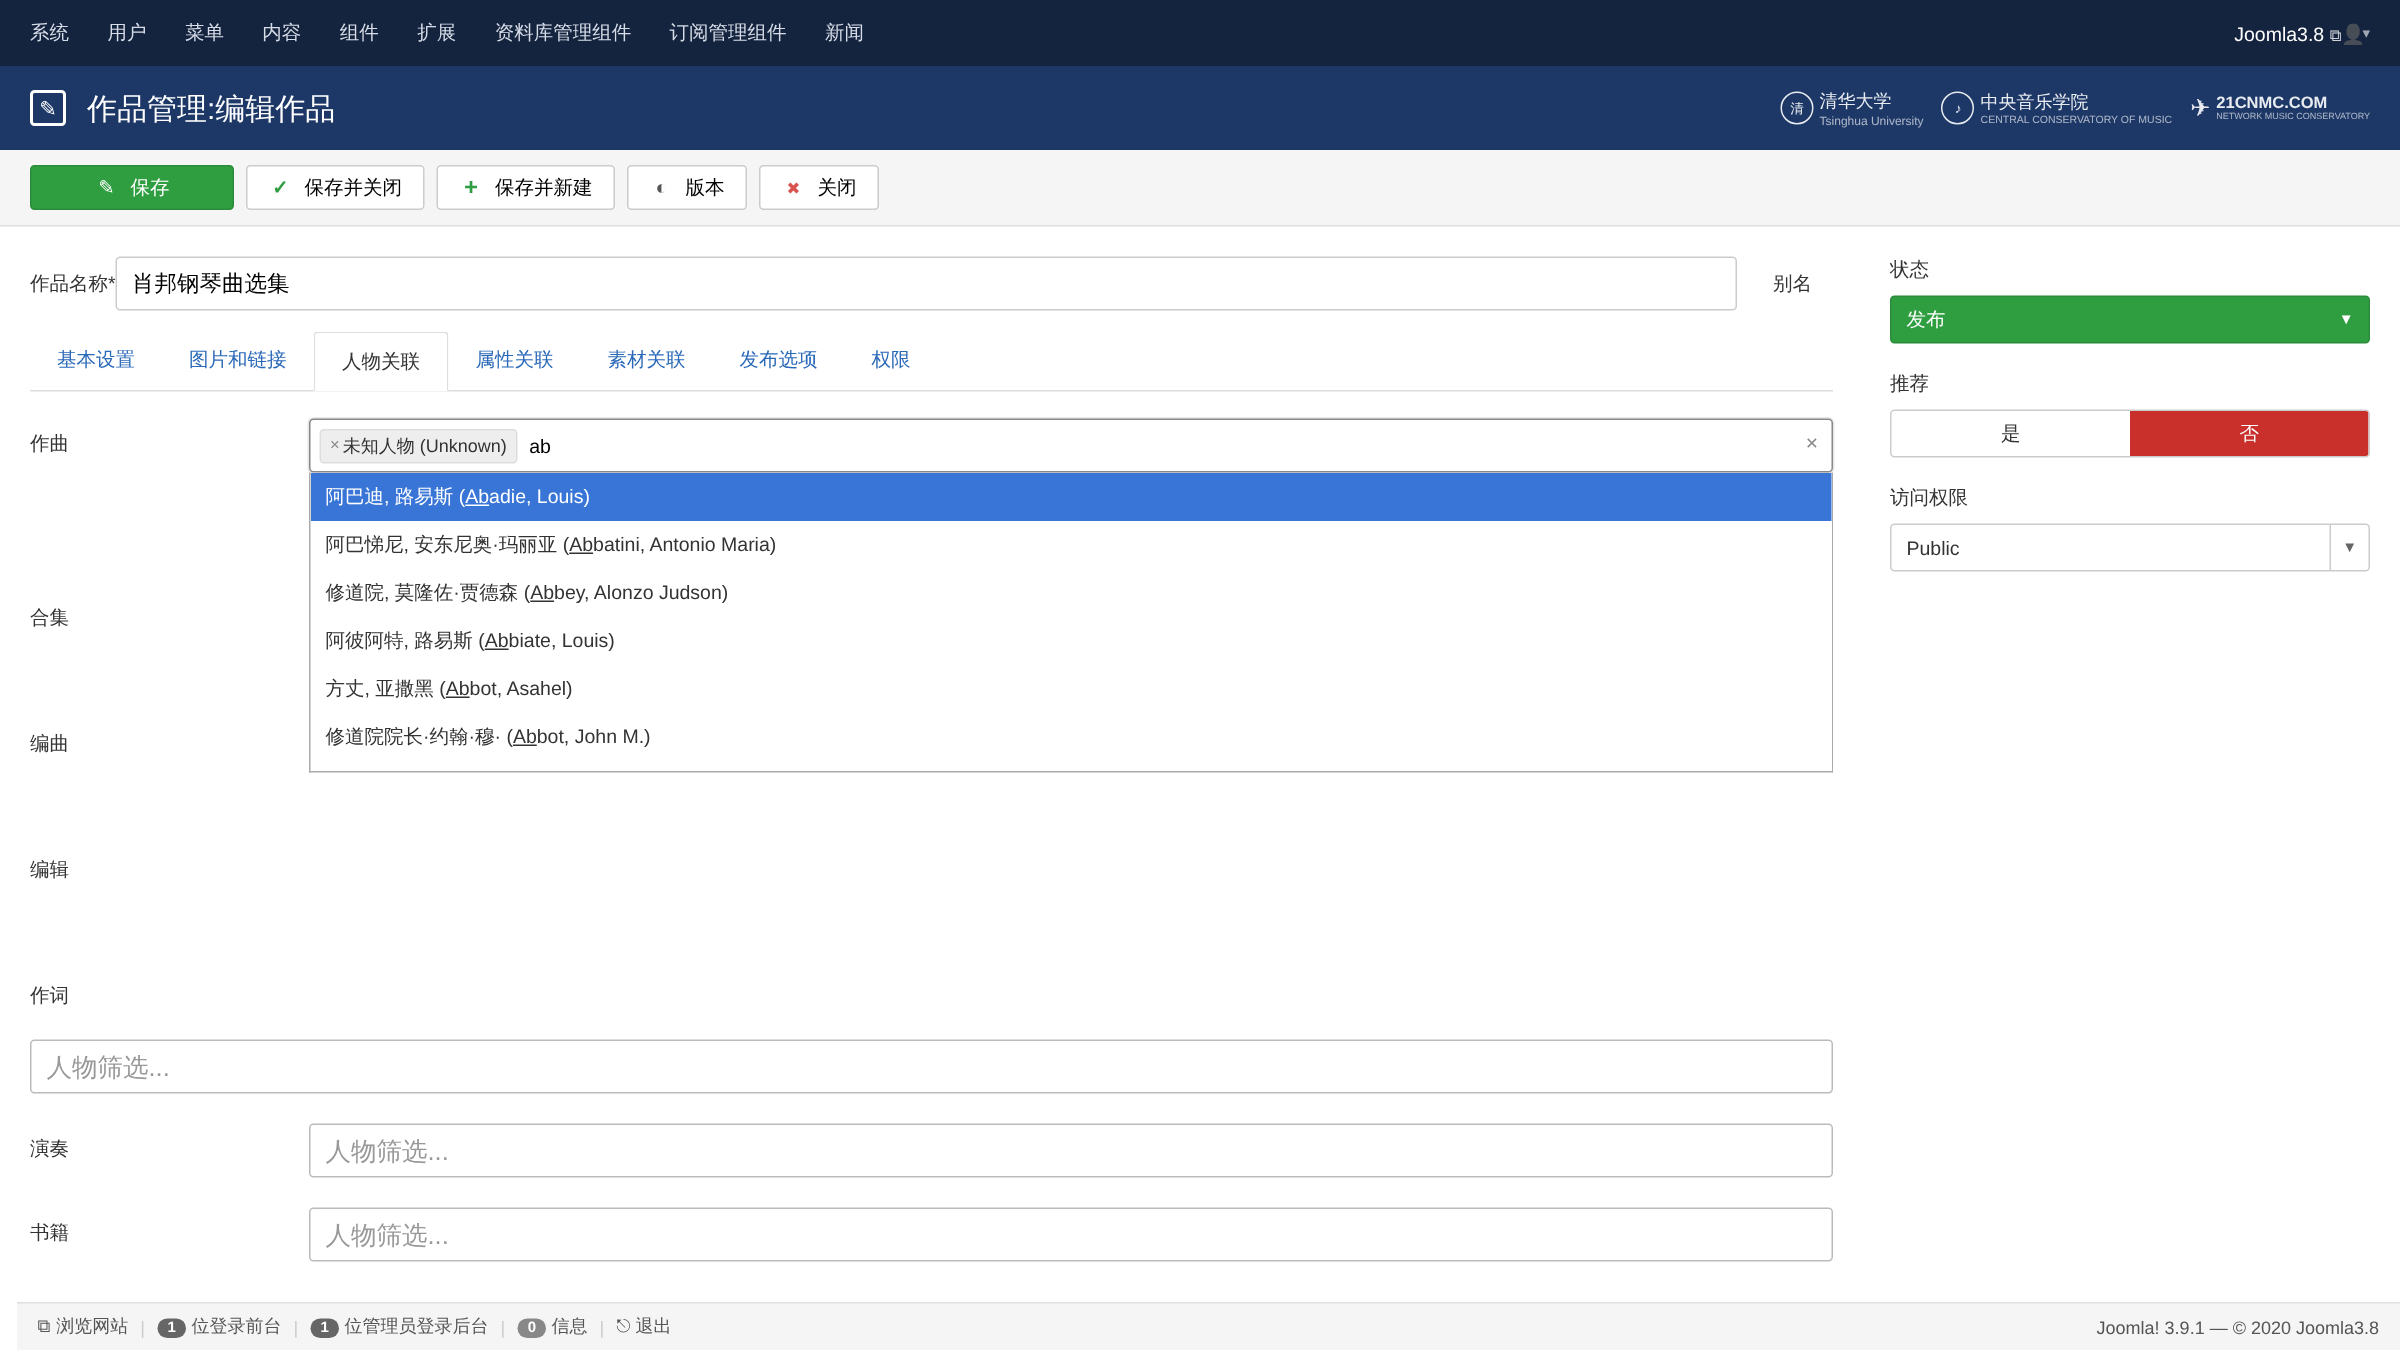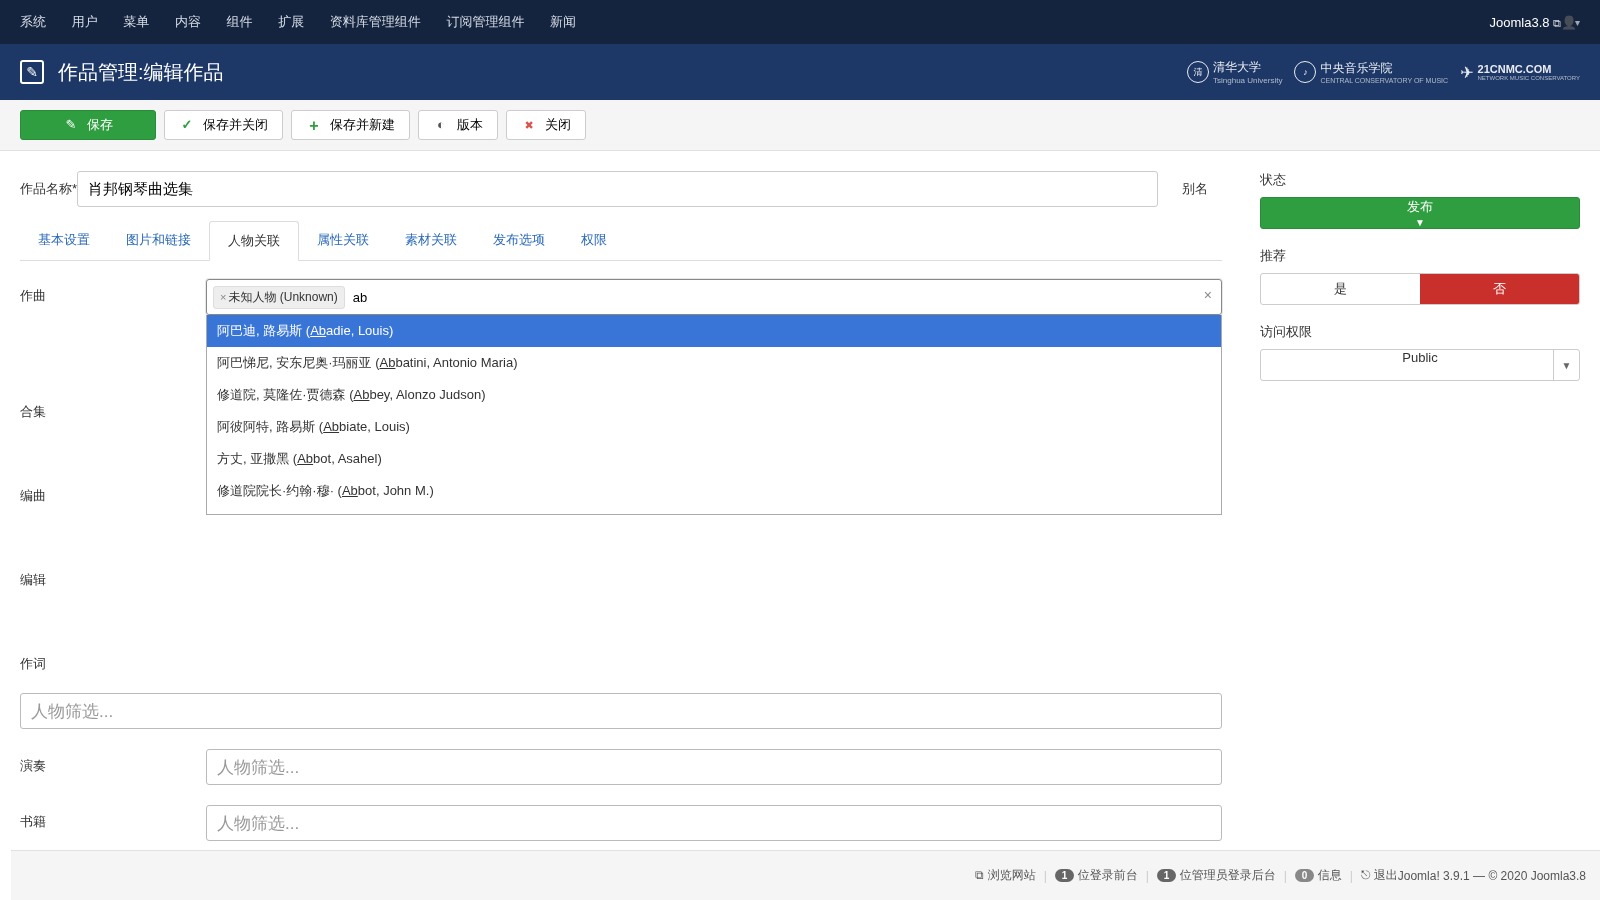--- a/index.html
+++ b/index.html
@@ -45,29 +45,29 @@
 .chip { background:#eee; border:1px solid #ddd; border-radius:3px; padding:2px 6px; font-size:12px; display:inline-flex; align-items:center; gap:2px; }
 .chip .x { color:#888; cursor:pointer; font-size:11px; }
 .ms-input { border:none; outline:none; font-size:13px; padding:2px 4px; flex:1; min-width:40px; }
 .ms-clear { position:absolute; right:10px; top:8px; color:#888; cursor:pointer; font-size:14px; }
 .ms-wrap { position:relative; }
 .dropdown { position:absolute; left:0; right:0; top:36px; background:#fff; border:1px solid #aaa; border-top:none; max-height:200px; overflow-y:auto; z-index:10; }
 .dropdown .opt { padding:7px 10px; font-size:13px; cursor:pointer; }
 .dropdown .opt.hl { background:#3875d7; color:#fff; }
 .dropdown .opt u { text-decoration:underline; }
 .side-label { font-size:13px; margin-bottom:8px; }
-.side-select { width:100%; height:32px; border:1px solid #ccc; border-radius:3px; padding:0 10px; display:flex; align-items:center; justify-content:space-between; font-size:13px; margin-bottom:18px; position:relative;flex-direction:column; }
+.side-select { width:100%; height:32px; border:1px solid #ccc; border-radius:3px; padding:0 10px; display:flex; align-items:center; justify-content:space-between; font-size:13px; margin-bottom:18px; position:relative; }
 .side-select.green { background:#2f9e41; color:#fff; border-color:#2a8c3a; }
 .side-select .caret { font-size:10px; }
 .toggle { display:flex; width:100%; height:32px; border:1px solid #ccc; border-radius:3px; overflow:hidden; margin-bottom:18px; }
 .toggle .tbtn { flex:1; display:flex; align-items:center; justify-content:center; font-size:13px; cursor:pointer; }
 .toggle .tbtn.off { background:#c9302c; color:#fff; }
 .side-select.plain { background:#fff; color:#333; }
 .side-select.plain .handle { position:absolute; right:0; top:0; bottom:0; width:26px; border-left:1px solid #ccc; display:flex; align-items:center; justify-content:center; }
-.footer { position:fixed; bottom:0; left:11px; right:0; height:50px; background:#f5f5f5; border-top:1px solid #e0e0e0; display:flex; align-items:center; justify-content:flex-end; padding:0 14px; font-size:12px; color:#555; }
+.footer { position:fixed; bottom:0; left:11px; right:0; height:32px; background:#f5f5f5; border-top:1px solid #e0e0e0; display:flex; align-items:center; justify-content:space-between; padding:0 14px; font-size:12px; color:#555; }
 .footer .fl { display:flex; align-items:center; gap:8px; }
 .footer .fl .sep { color:#ccc; }
 .footer .badge { background:#666; color:#fff; border-radius:9px; padding:1px 7px; font-size:10px; font-weight:bold; }
 .footer .badge.z { background:#888; }
 .footer .lnk { color:#555; text-decoration:none; }
 .footer .lnk .fi { margin-right:4px; }
 .spacer { height:60px; }
 .spacer2 { height:38px; }
 .user-icon { width:14px; height:14px; display:inline-block; opacity:.6; }
 .user-icon::before { content:"👤"; filter:grayscale(1); font-size:13px; }

